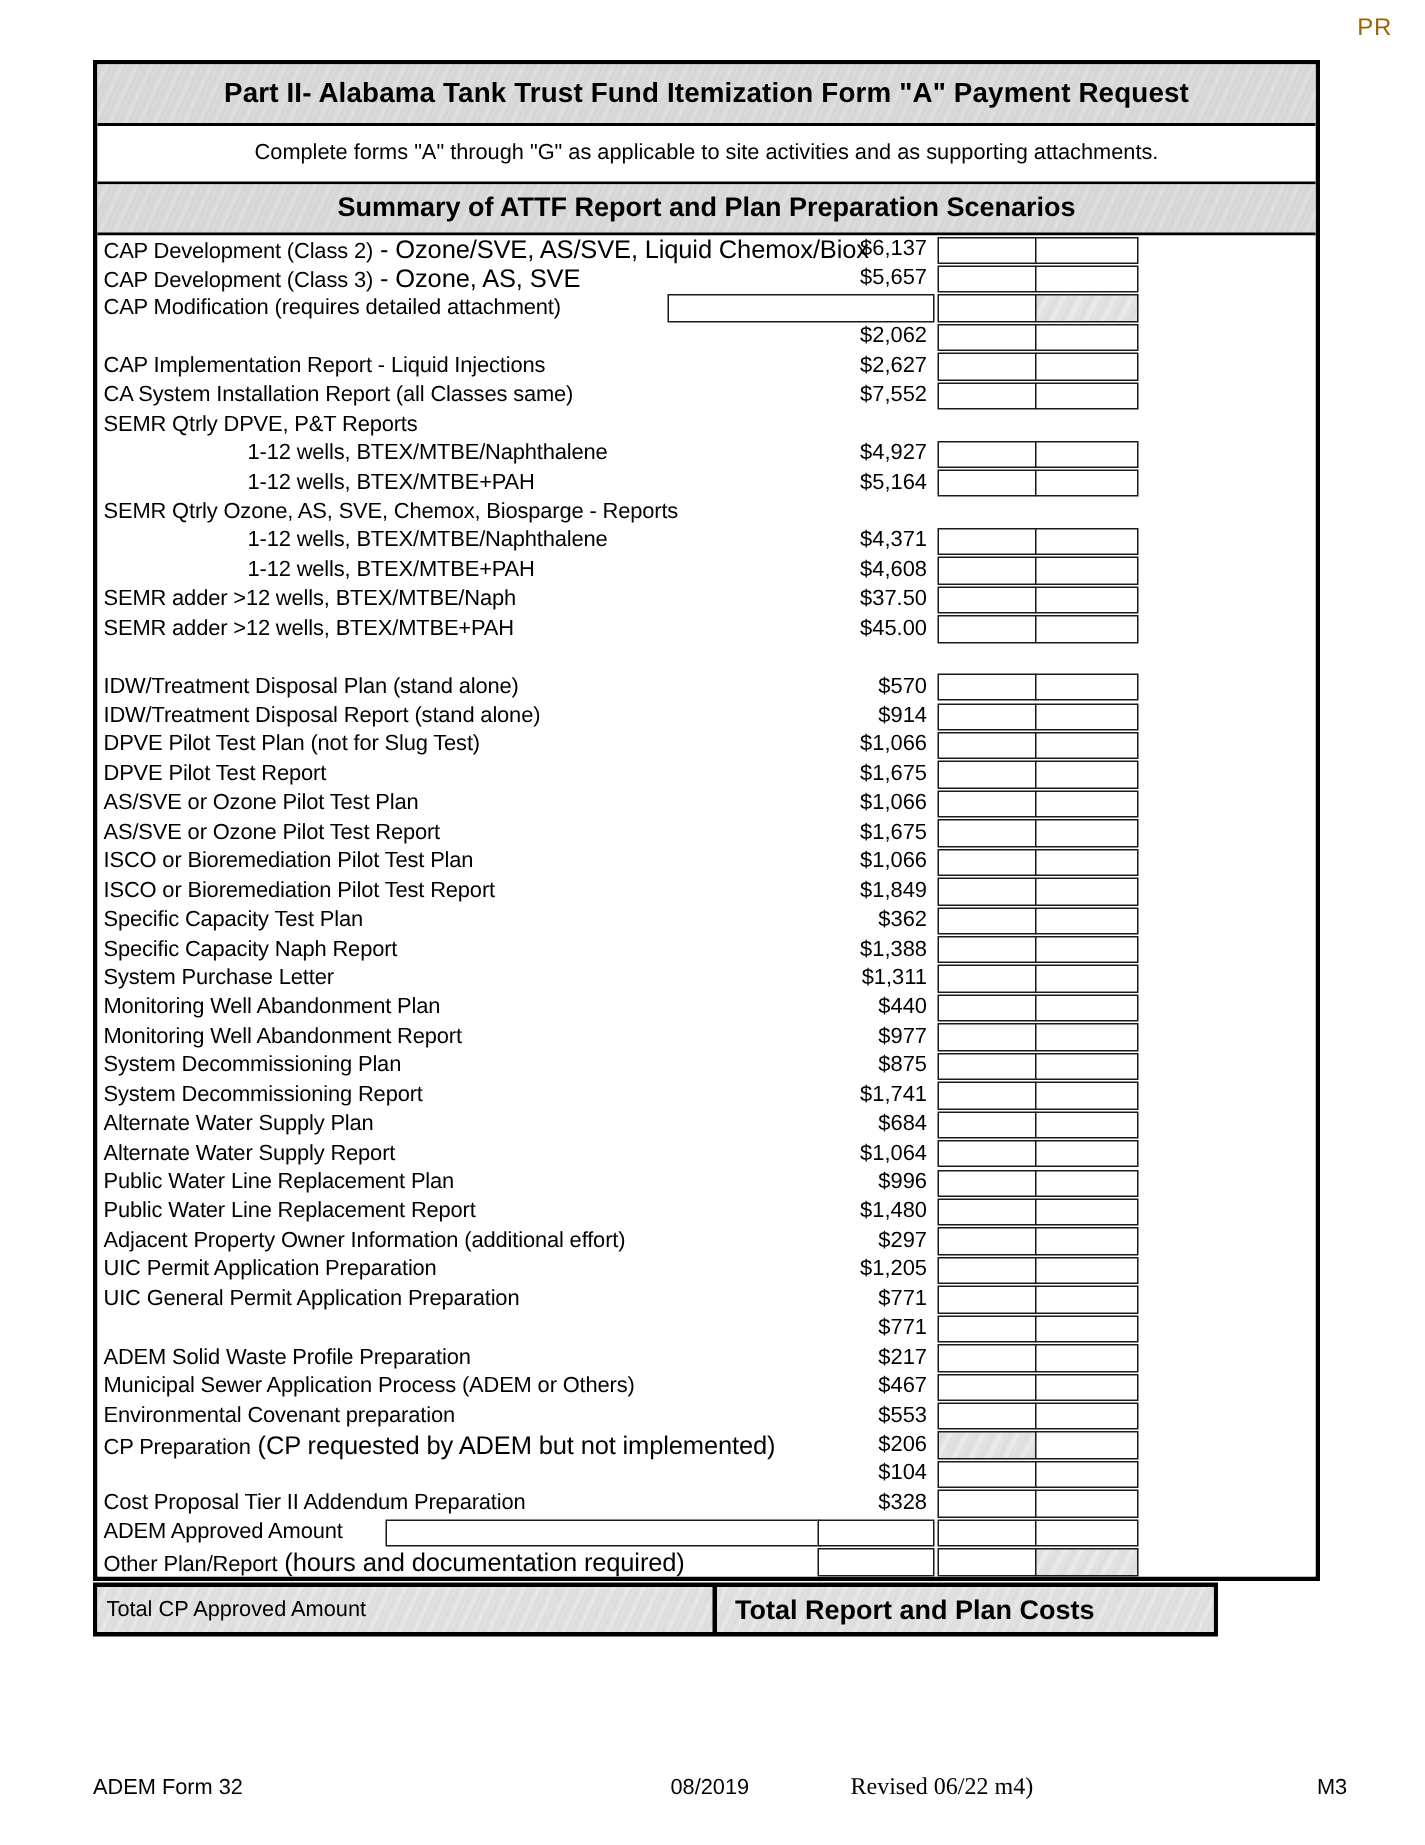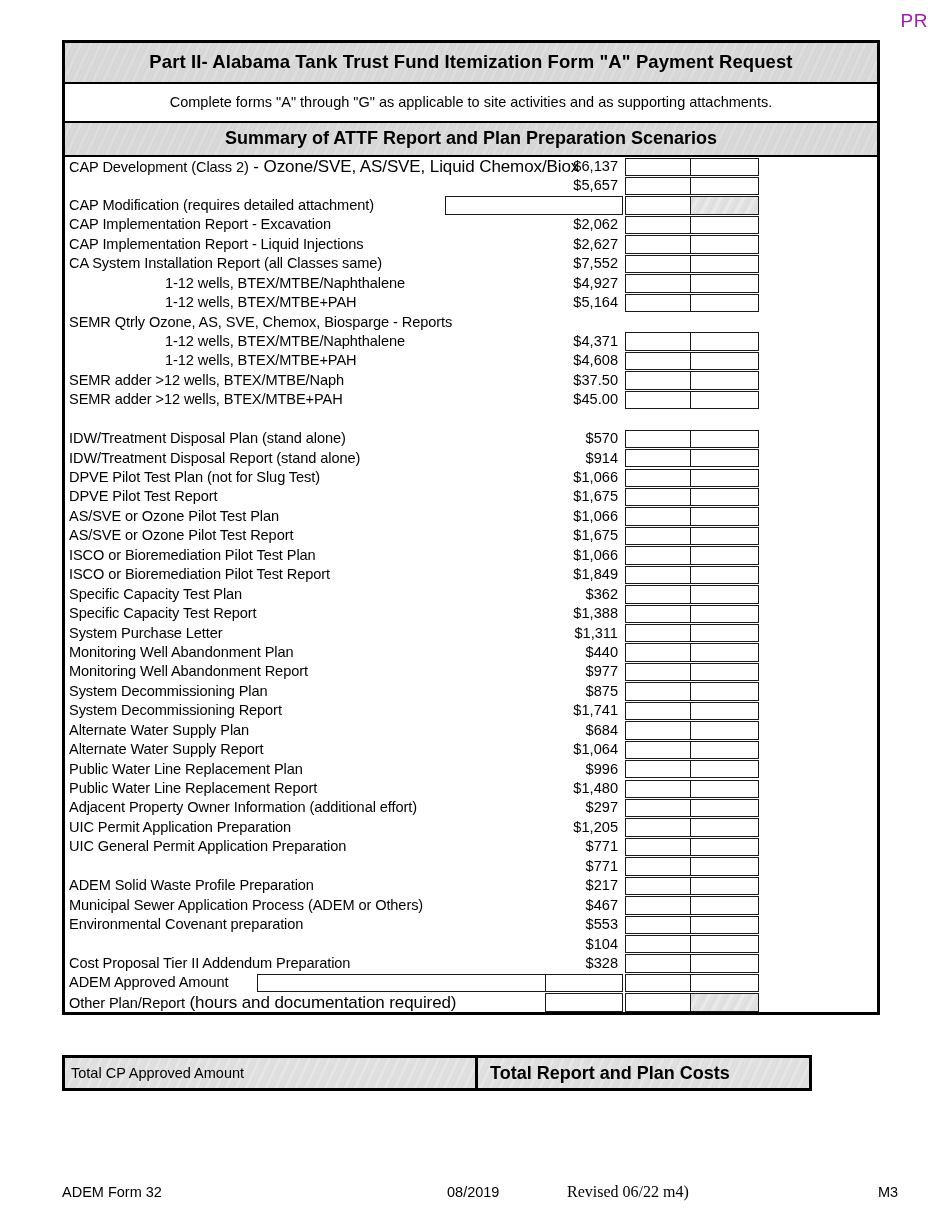--- a/index.html
+++ b/index.html
@@ -14,23 +14,23 @@
     font-family: "Liberation Sans", sans-serif;
     color: #000;
     overflow: hidden;
   }
 
   
   #pr-mark {
     position: absolute;
     top: 10px;
     right: 22px;
-    font-size: 19px;
+    font-size: 16px;
     letter-spacing: 0.5px;
-    color: #a21caf;
+    color: #a16207;
   }
 
   
   #form-frame {
     position: absolute;
     left: 62px;
     top: 40px;
     width: 818px;
     border: 3px solid #000;
     box-sizing: border-box;
@@ -194,49 +194,52 @@
   <div class="banner" id="banner-summary">Summary of ATTF Report and Plan Preparation Scenarios</div>
 
   <div id="rows">
       <div class="row">
         <div class="label">CAP Development (Class 2)<span class="note"> - Ozone/SVE, AS/SVE, Liquid Chemox/Biox</span></div>
         <div class="amount">$6,137</div>
         <div class="box b1"></div>
         <div class="box b2"></div>
       </div>
       <div class="row">
+        <div class="label">CAP Development (Class 3)<span class="note"> - Ozone, AS, SVE</span></div>
         <div class="amount">$5,657</div>
         <div class="box b1"></div>
         <div class="box b2"></div>
       </div>
       <div class="row">
         <div class="label">CAP Modification (requires detailed attachment)</div>
         <div class="box wide-amount"></div>
         <div class="box b1"></div>
         <div class="box b2 shaded"></div>
       </div>
       <div class="row">
-        <div class="label">CAP Implementation Report - Excavation</div>
         <div class="amount">$2,062</div>
         <div class="box b1"></div>
         <div class="box b2"></div>
       </div>
       <div class="row">
         <div class="label">CAP Implementation Report - Liquid Injections</div>
         <div class="amount">$2,627</div>
         <div class="box b1"></div>
         <div class="box b2"></div>
       </div>
       <div class="row">
         <div class="label">CA System Installation Report (all Classes same)</div>
         <div class="amount">$7,552</div>
         <div class="box b1"></div>
         <div class="box b2"></div>
       </div>
       <div class="row">
+        <div class="label">SEMR Qtrly DPVE, P&amp;T Reports</div>
+      </div>
+      <div class="row">
         <div class="label indent">1-12 wells, BTEX/MTBE/Naphthalene</div>
         <div class="amount">$4,927</div>
         <div class="box b1"></div>
         <div class="box b2"></div>
       </div>
       <div class="row">
         <div class="label indent">1-12 wells, BTEX/MTBE+PAH</div>
         <div class="amount">$5,164</div>
         <div class="box b1"></div>
         <div class="box b2"></div>
@@ -317,21 +320,21 @@
         <div class="box b1"></div>
         <div class="box b2"></div>
       </div>
       <div class="row">
         <div class="label">Specific Capacity Test Plan</div>
         <div class="amount">$362</div>
         <div class="box b1"></div>
         <div class="box b2"></div>
       </div>
       <div class="row">
-        <div class="label">Specific Capacity Test Report</div>
+        <div class="label">Specific Capacity Naph Report</div>
         <div class="amount">$1,388</div>
         <div class="box b1"></div>
         <div class="box b2"></div>
       </div>
       <div class="row">
         <div class="label">System Purchase Letter</div>
         <div class="amount">$1,311</div>
         <div class="box b1"></div>
         <div class="box b2"></div>
       </div>
@@ -415,20 +418,26 @@
       <div class="row">
         <div class="label">Municipal Sewer Application Process (ADEM or Others)</div>
         <div class="amount">$467</div>
         <div class="box b1"></div>
         <div class="box b2"></div>
       </div>
       <div class="row">
         <div class="label">Environmental Covenant preparation</div>
         <div class="amount">$553</div>
         <div class="box b1"></div>
+        <div class="box b2"></div>
+      </div>
+      <div class="row">
+        <div class="label">CP Preparation<span class="note"> (CP requested by ADEM but not implemented)</span></div>
+        <div class="amount">$206</div>
+        <div class="box b1 shaded"></div>
         <div class="box b2"></div>
       </div>
       <div class="row">
         <div class="amount">$104</div>
         <div class="box b1"></div>
         <div class="box b2"></div>
       </div>
       <div class="row">
         <div class="label">Cost Proposal Tier II Addendum Preparation</div>
         <div class="amount">$328</div>

